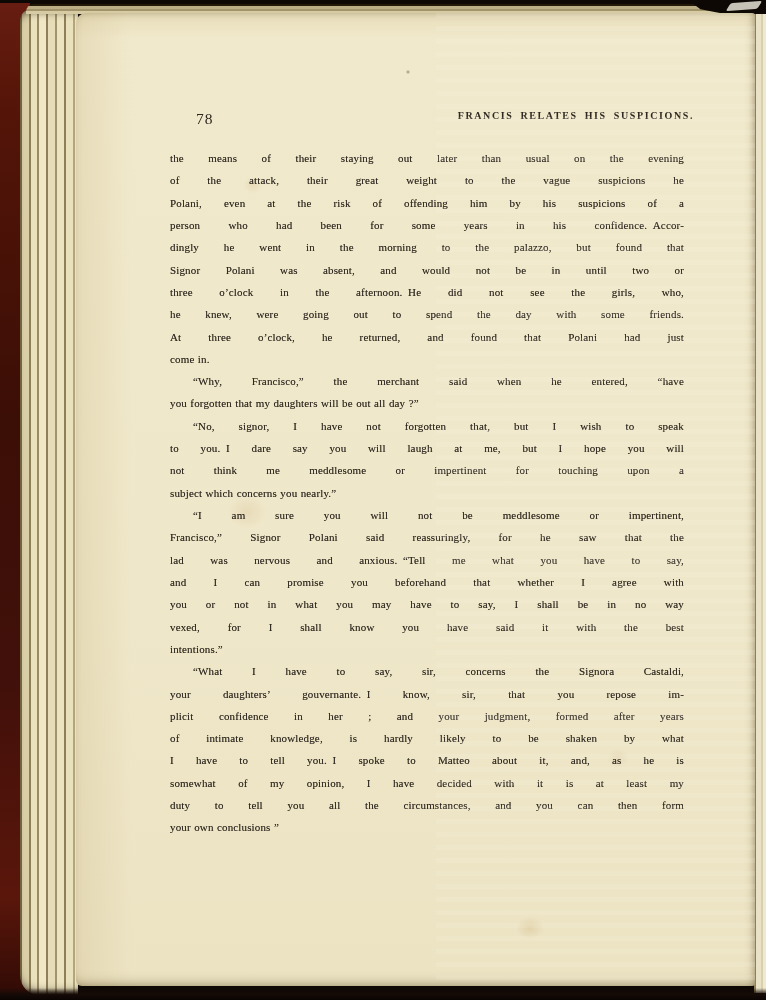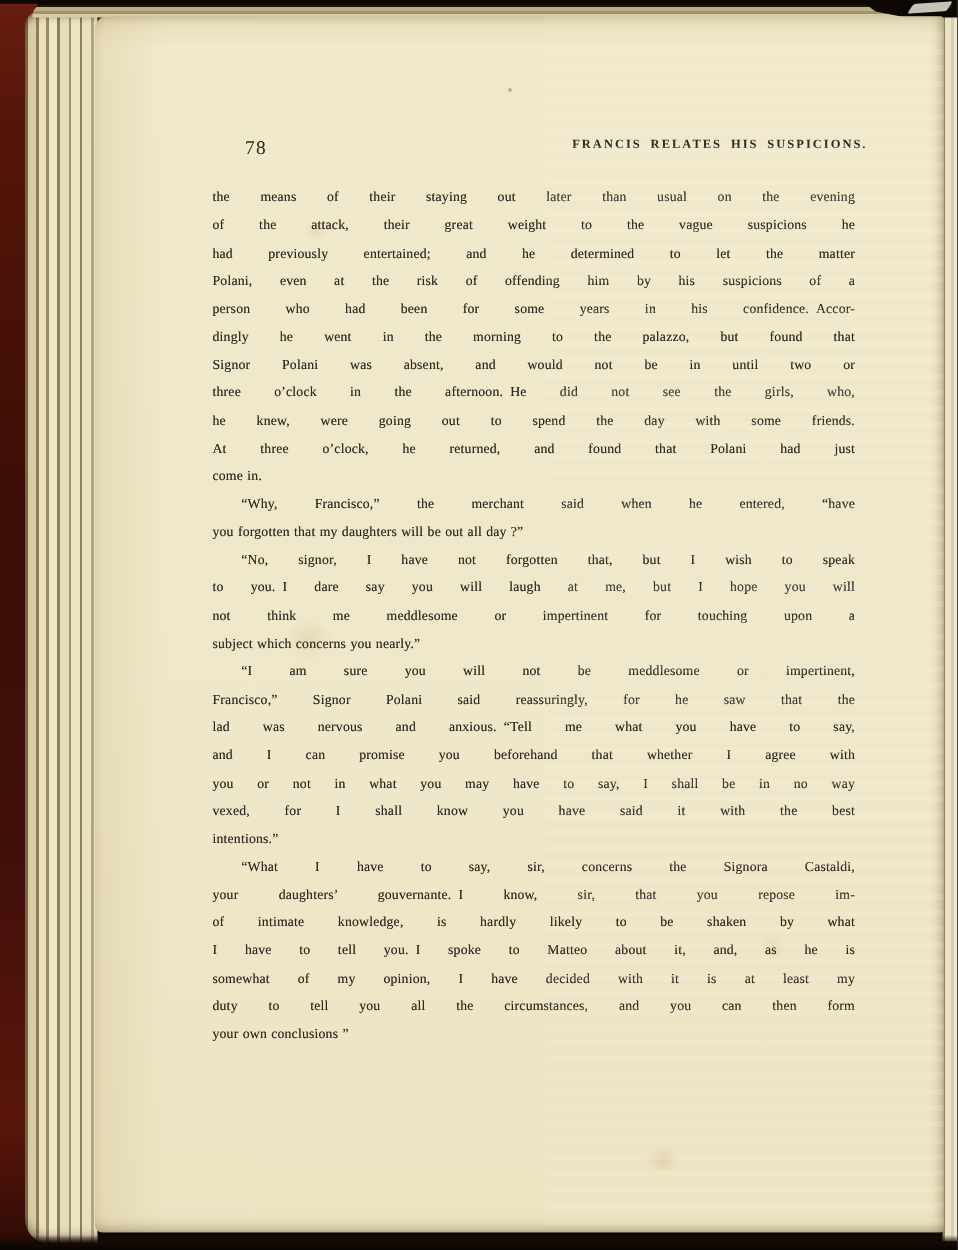--- a/index.html
+++ b/index.html
@@ -112,21 +112,20 @@
   <div class="edges-right"></div>
 
   <div class="page">
     <div class="header-row">
       <span class="page-number">78</span>
       <span class="running-header">FRANCIS RELATES HIS SUSPICIONS.</span>
     </div>
     <div class="body-text" id="body-text">
         <div class="line">the means of their staying out later than usual on the evening</div>
         <div class="line">of the attack, their great weight to the vague suspicions he</div>
-        <div class="line">had previously entertained; and he determined to let the matter</div>
         <div class="line">Polani, even at the risk of offending him by his suspicions of a</div>
         <div class="line">person who had been for some years in his confidence. Accor-</div>
         <div class="line">dingly he went in the morning to the palazzo, but found that</div>
         <div class="line">Signor Polani was absent, and would not be in until two or</div>
         <div class="line">three o’clock in the afternoon. He did not see the girls, who,</div>
         <div class="line">he knew, were going out to spend the day with some friends.</div>
         <div class="line">At three o’clock, he returned, and found that Polani had just</div>
         <div class="line last">come in.</div>
         <div class="line indent">“Why, Francisco,” the merchant said when he entered, “have</div>
         <div class="line last">you forgotten that my daughters will be out all day ?”</div>
@@ -136,20 +135,21 @@
         <div class="line last">subject which concerns you nearly.”</div>
         <div class="line indent">“I am sure you will not be meddlesome or impertinent,</div>
         <div class="line">Francisco,” Signor Polani said reassuringly, for he saw that the</div>
         <div class="line">lad was nervous and anxious. “Tell me what you have to say,</div>
         <div class="line">and I can promise you beforehand that whether I agree with</div>
         <div class="line">you or not in what you may have to say, I shall be in no way</div>
         <div class="line">vexed, for I shall know you have said it with the best</div>
         <div class="line last">intentions.”</div>
         <div class="line indent">“What I have to say, sir, concerns the Signora Castaldi,</div>
         <div class="line">your daughters’ gouvernante. I know, sir, that you repose im-</div>
+        <div class="line">plicit confidence in her ; and your judgment, formed after years</div>
         <div class="line">of intimate knowledge, is hardly likely to be shaken by what</div>
         <div class="line">I have to tell you. I spoke to Matteo about it, and, as he is</div>
         <div class="line">somewhat of my opinion, I have decided with it is at least my</div>
         <div class="line">duty to tell you all the circumstances, and you can then form</div>
         <div class="line last">your own conclusions ”</div>
       </div>
   </div>
 
   <div class="bottom-strip"></div>
 </div>

